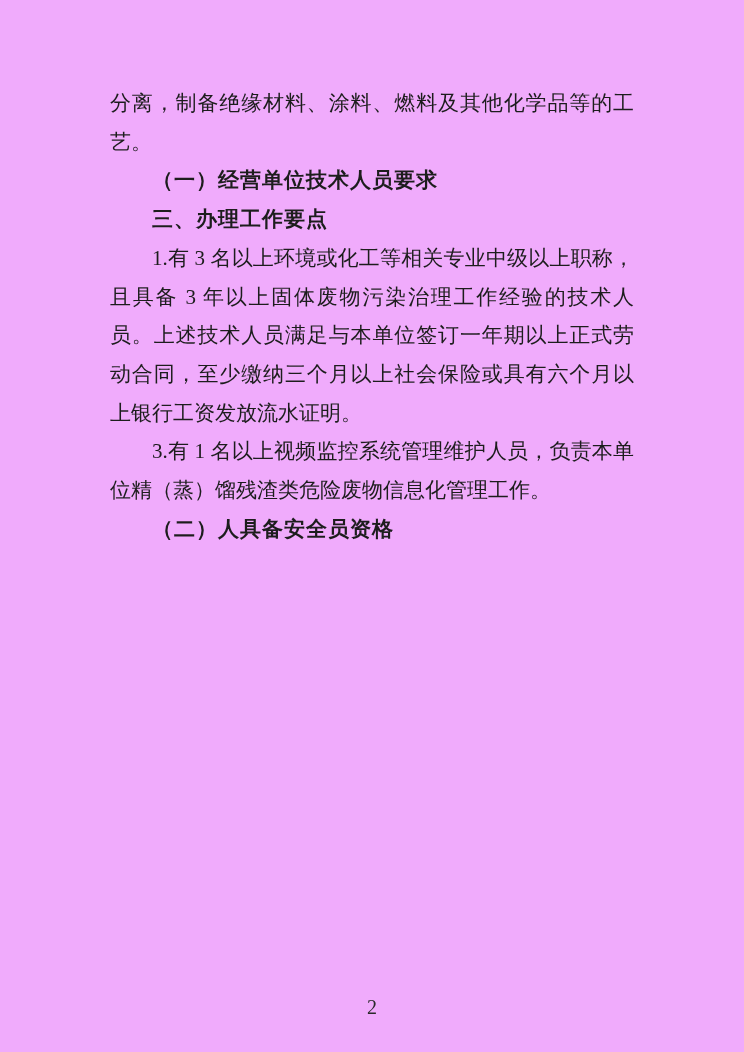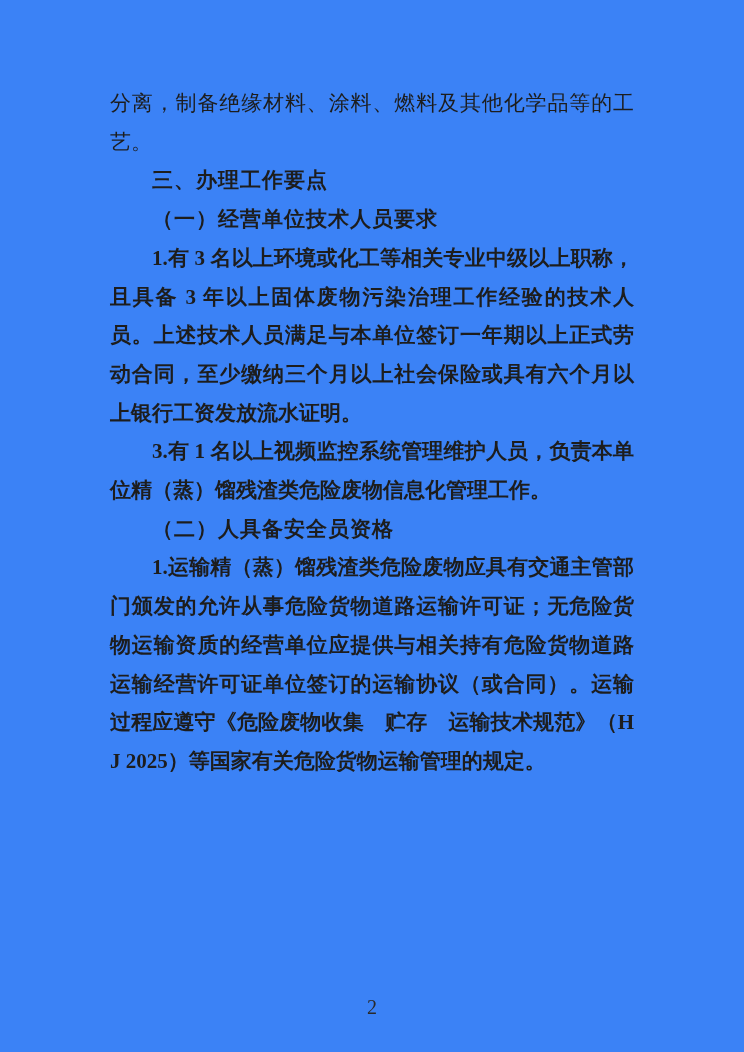--- a/index.html
+++ b/index.html
@@ -6,36 +6,35 @@
     margin: 0;
     padding: 0;
     background: #ffffff;
   }
   .page {
     position: relative;
     width: 744px;
     height: 1052px;
     box-sizing: border-box;
     padding: 84px 110px 0 110px;
-    background: #3b82f6;
+    background: #f0abfc;
     font-family: "Liberation Serif", "DejaVu Serif", serif;
     color: #1d1d1d;
     overflow: hidden;
   }
   .para {
     margin: 0;
     font-size: 21px;
     line-height: 38.7px;
     text-align: justify;
     text-justify: inter-character;
     word-break: break-all;
   }
   .para.indent {
     text-indent: 2em;
-    font-weight: bold;
   }
   .para.heading {
     font-weight: bold;
     text-indent: 2em;
     text-align: left;
     font-family: "Liberation Sans", "DejaVu Sans", sans-serif;
     letter-spacing: 1px;
   }
   .footer {
     position: absolute;
@@ -49,29 +48,28 @@
     font-family: "Liberation Serif", "DejaVu Serif", serif;
   }
 </style>
 </head>
 <body>
 
 <div class="page">
 
   <p class="para">分离，制备绝缘材料、涂料、燃料及其他化学品等的工艺。</p>
 
+  <p class="para heading">（一）经营单位技术人员要求</p>
+
   <p class="para heading">三、办理工作要点</p>
-
-  <p class="para heading">（一）经营单位技术人员要求</p>
 
   <p class="para indent">1.有 3 名以上环境或化工等相关专业中级以上职称，且具备 3 年以上固体废物污染治理工作经验的技术人员。上述技术人员满足与本单位签订一年期以上正式劳动合同，至少缴纳三个月以上社会保险或具有六个月以上银行工资发放流水证明。</p>
 
 
   <p class="para indent">3.有 1 名以上视频监控系统管理维护人员，负责本单位精（蒸）馏残渣类危险废物信息化管理工作。</p>
 
   <p class="para heading">（二）人具备安全员资格</p>
 
-  <p class="para indent">1.运输精（蒸）馏残渣类危险废物应具有交通主管部门颁发的允许从事危险货物道路运输许可证；无危险货物运输资质的经营单位应提供与相关持有危险货物道路运输经营许可证单位签订的运输协议（或合同）。运输过程应遵守《危险废物收集　贮存　运输技术规范》（HJ 2025）等国家有关危险货物运输管理的规定。</p>
 
 
   <div class="footer">2</div>
 
 </div>
 
 </body></html>

